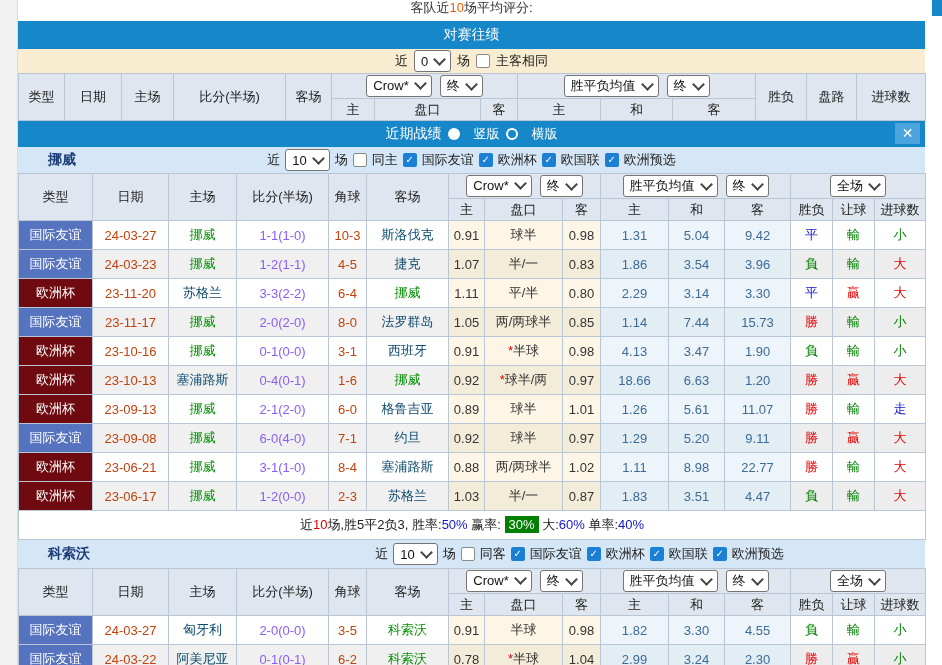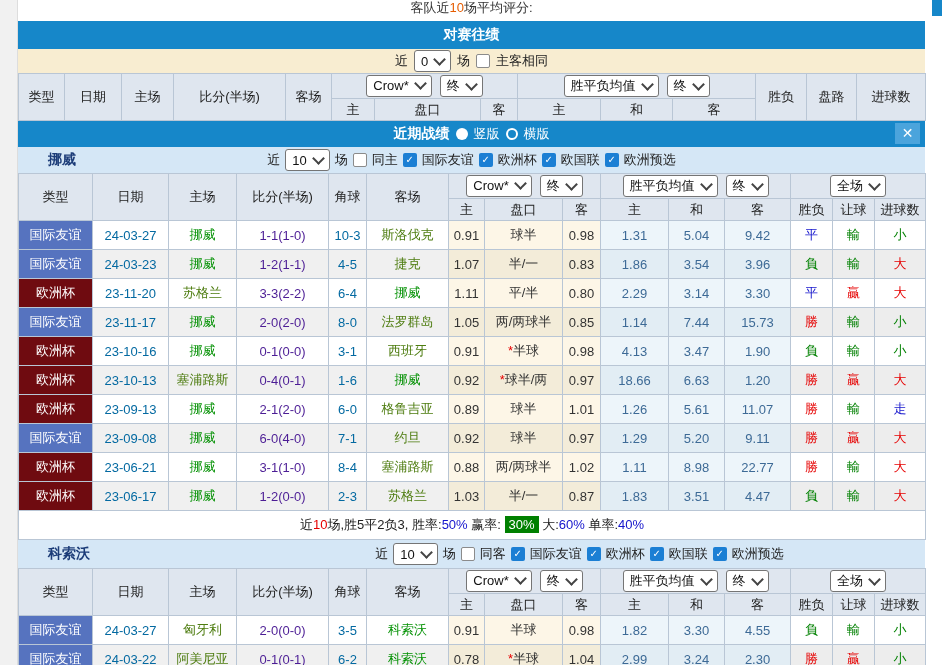--- a/index.html
+++ b/index.html
@@ -13,22 +13,22 @@
   .scroll-thumb { position:absolute; right:0; top:0; width:10px; height:16px; background:#1687c9; }
   .content { position:absolute; left:18px; top:0; width:907px; }
 
   .caption-row { height:21px; overflow:hidden; text-align:center; color:#333; }
   .cap-inner { display:inline-block; margin-top:-8px; line-height:17px; }
   .cap-num { color:#e65c00; }
 
   .bar { height:28px; background:#1687c9; color:#fff; display:flex; align-items:center;
     justify-content:center; gap:6px; position:relative; }
   .bar2 { height:26px; }
-  .bar-title { font-weight:bold; font-size:14px; }
-  .bar-sub { font-size:13px; }
+  .bar-title { font-weight:normal; font-size:14px; }
+  .bar-sub { font-size:13px;margin-left:8px; }
 
   .cream-row { height:24px; background:#f8edd1; display:flex; align-items:center;
     justify-content:center; gap:6px; color:#222; }
 
   .sel { display:inline-flex; align-items:center; background:#fff; border:1px solid #757575;
     border-radius:3px; padding:0 6px; height:20px; font-size:13px; color:#111; cursor:default; }
   .caret { display:inline-block; width:7px; height:7px; border-right:2px solid #444;
     border-bottom:2px solid #444; transform:rotate(45deg); margin-left:7px; margin-top:-4px; }
 
   .cb { display:inline-block; box-sizing:border-box; width:14px; height:14px; border-radius:2px;
@@ -45,24 +45,24 @@
 
   table.tbl { border-collapse:collapse; table-layout:fixed; width:907px; font-size:13px; }
   .tbl td { border:1px solid #b9c6d5; text-align:center; padding:0; white-space:nowrap; overflow:hidden; }
   .tbl thead td { background:#dfe6ef; color:#222; }
   .hr1 { height:25px; } .hr2 { height:22px; }
   .grp .sel { margin:0 4px; }
   .tbl tbody td { height:28px; }
 
   .c-type { color:#fff; }
   .t-blue { background:#5673bf; } .t-red { background:#6f0b10; }
-  .c-plain { background:#fff; color:#0369a1; } .alt .c-plain { background:#f0f0f0; }
-  .c-team { background:#fff; color:#4d7c0f; } .alt .c-team { background:#f0f0f0; }
+  .c-plain { background:#fff; color:#c2410c; } .alt .c-plain { background:#f0f0f0; }
+  .c-team { background:#fff; color:#0c4a6e; } .alt .c-team { background:#f0f0f0; }
   .c-team.focus { color:#009000; }
-  .c-score { background:#fff; color:#4c1d95; } .alt .c-score { background:#f0f0f0; }
+  .c-score { background:#fff; color:#8b5cf6; } .alt .c-score { background:#f0f0f0; }
   .c-cream { background:#fdf6e7; color:#333; } .alt .c-cream { background:#f3ecd9;text-align:center; }
   .c-blue { background:#edf5fa; color:#3d6a96;margin-left:24px; } .alt .c-blue { background:#e2edf4; }
   .c-res { background:#fff; } .alt .c-res { background:#ededed; }
   .star { color:#e60000; }
   .fg-r { color:#e60000; } .fg-g { color:#008000; } .fg-b { color:#1414cc; }
 
   .sec-filter { height:26px; background:#d5e7f6; position:relative; display:flex;
     align-items:center; justify-content:center; color:#222; }
   .sec-filter.tall { height:28px; }
   .sec-team { position:absolute; left:30px; font-weight:bold; color:#1c3c78; font-size:14px; }

